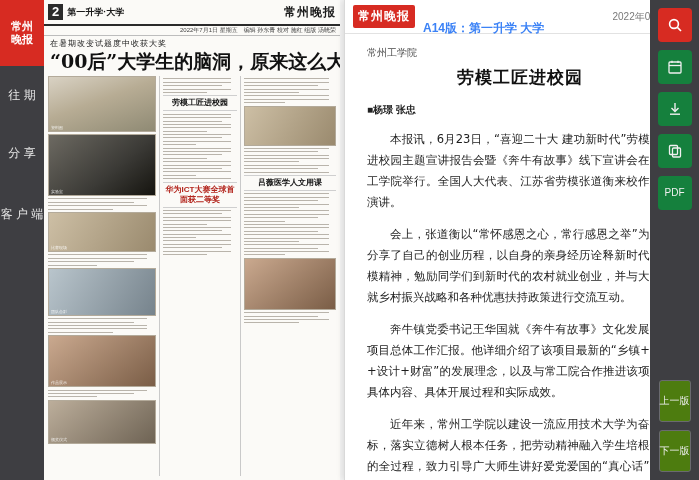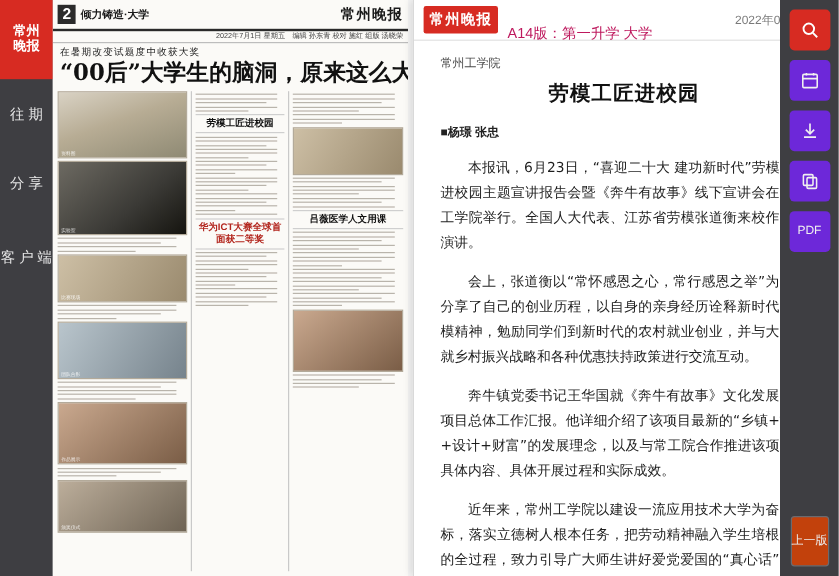--- a/index.html
+++ b/index.html
@@ -224,22 +224,22 @@
     color: #fff;
     font-size: 12px;
     font-weight: bold;
     padding: 3px 5px;
     border-radius: 2px;
     letter-spacing: 1px;
     white-space: nowrap;
   }
   .rh-title {
     font-size: 12px;
-    color: #be185d;
-    font-weight: normal;
+    color: #3b82f6;
+    font-weight: bold;
     white-space: nowrap;
     margin-top: 24px;
   }
   .rh-date {
     margin-left: auto;
     font-size: 10px;
     color: #7a7a7a;
     white-space: nowrap;
   }
   .reader-scroll {
@@ -289,21 +289,21 @@
     flex-direction: column;
     align-items: center;
     padding-top: 4px;
     box-sizing: border-box;
   }
   .rr-btn {
     width: 34px;
     height: 34px;
     margin: 4px 0;
     border-radius: 4px;
-    background: #6d28d9;
+    background: #15803d;
     color: #f0f0f0;
     display: flex;
     align-items: center;
     justify-content: center;
     cursor: pointer;
     font-size: 14px;
   }
   .rr-btn.red { background: #d72b22; }
   .rr-label {
     font-size: 10px;
@@ -325,21 +325,21 @@
     border: 1px solid #6a6a6f;
     border-radius: 3px;
     color: #ededed;
     font-size: 10px;
     line-height: 12px;
     display: flex;
     align-items: center;
     justify-content: center;
     text-align: center;
     cursor: pointer;
-    background: #c2410c;
+    background: #4d7c0f;
   }
   svg { display: block; }
 </style>
 </head>
 <body>
 
 <div class="app">
 
   <div class="left-rail">
     <div class="brand">
@@ -358,21 +358,21 @@
       <span>客 户 端</span>
     </div>
   </div>
 
   <div class="center">
 
     <div class="paper">
 
       <div class="paper-masthead">
         <span class="mh-num">2</span>
-        <span class="mh-sec">倾力铸造·大学</span>
+        <span class="mh-sec">第一升学·大学</span>
         <span class="mh-logo">常州晚报</span>
       </div>
 
       <div class="paper-subbar">
         <span>2022年7月1日 星期五</span>
         <span>编辑 孙东青 校对 施红 组版 汤晓荣</span>
       </div>
 
       <div class="paper-kicker">在暑期改变试题度中收获大奖</div>
       <div class="paper-headline">“00后”大学生的脑洞，原来这么大</div>
@@ -593,17 +593,20 @@
     </div>
 
     <div class="rr-btn">
       <span class="rr-label">PDF</span>
     </div>
 
     <div class="rr-pager">
       <div class="pager-btn">
         <span>上一版</span>
       </div>
+      <div class="pager-btn">
+        <span>下一版</span>
+      </div>
     </div>
 
   </div>
 
 </div>
 
 </body></html>

